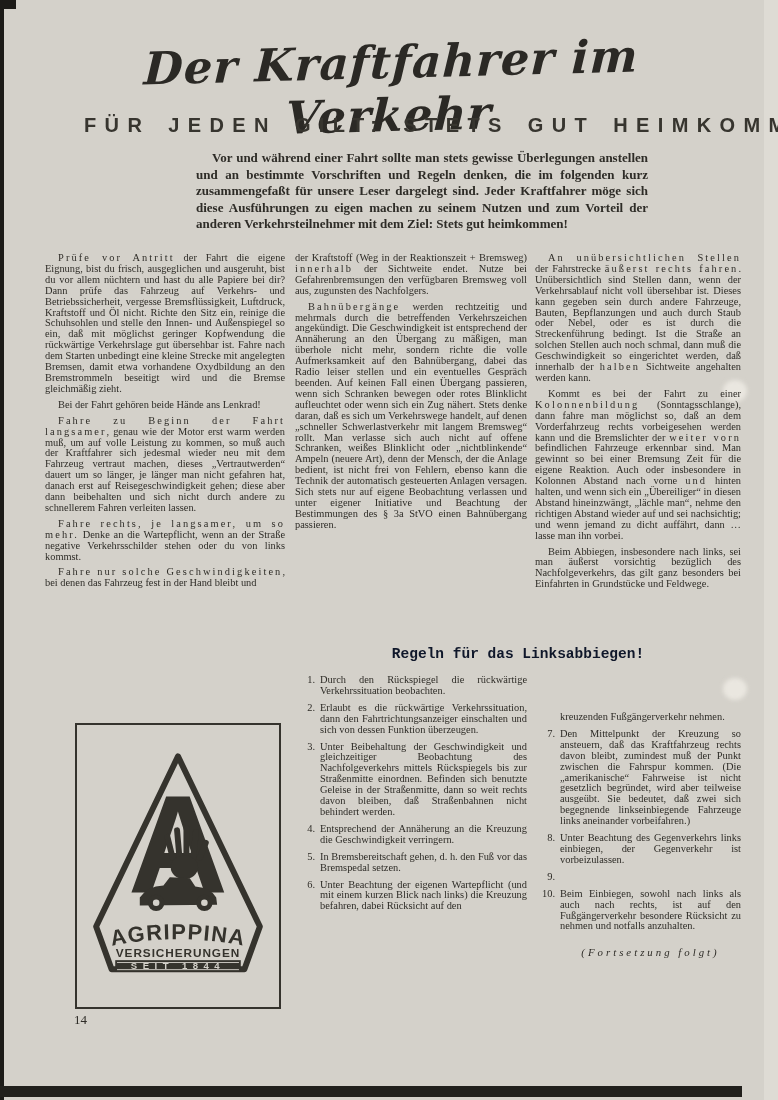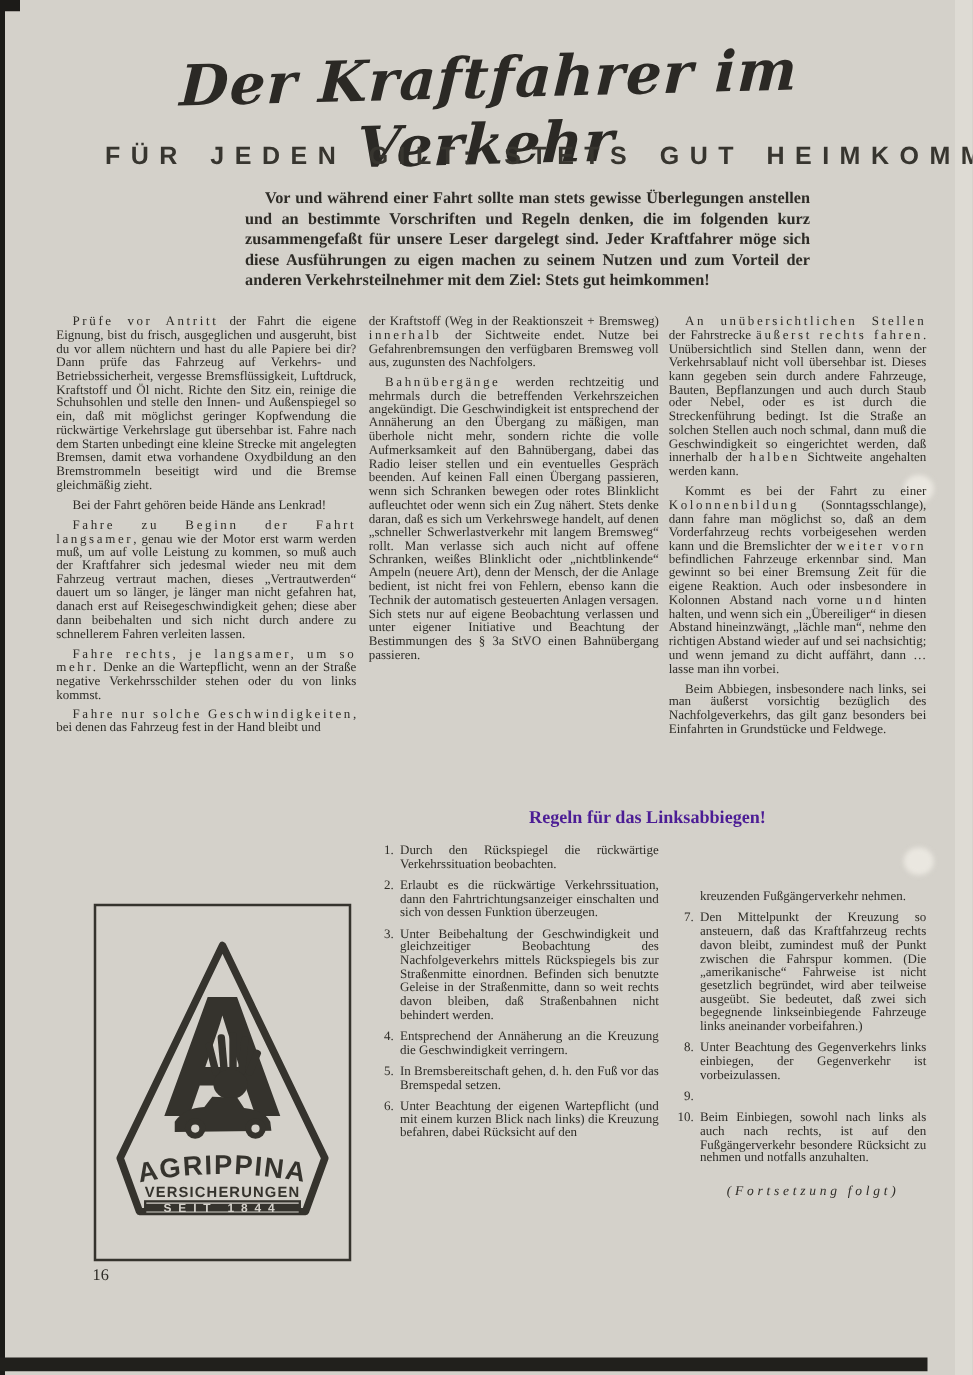--- a/index.html
+++ b/index.html
@@ -47,22 +47,22 @@
   .col-2{width:232px;margin-left:10px;}
   .col-3{width:206px;margin-left:8px;}
   .para{margin:0 0 5px 0;}
   .para.ind{text-indent:13px;}
   .sperr{letter-spacing:2.1px;}
 
   
   .rules{position:absolute;left:295px;top:646px;width:446px;}
   .rules-heading{
     margin:0 0 13px 0;text-align:center;
-    font-family:Liberation Serif, serif;font-weight:bold;font-size:14.5px;
-    color:#4c1d95;
+    font-family:Liberation Mono, monospace;font-weight:bold;font-size:14.5px;
+    color:#0f172a;
   }
   .rules-cols{display:flex;}
   .rules-left{width:232px;}
   .rules-right{width:206px;margin-left:8px;margin-top:37px;}
   ol.rule-list{list-style:none;margin:0;padding:0;font-size:10.4px;line-height:10.9px;}
   ol.rule-list li{display:flex;margin:0 0 6px 0;}
   ol.rule-list .num{flex:none;width:20px;text-align:right;padding-right:5px;}
   ol.rule-list .txt{flex:1;text-align:justify;}
   .rules-cont{margin:0 0 6px 25px;font-size:10.4px;line-height:10.9px;text-align:justify;}
   .fortsetzung{
@@ -205,14 +205,14 @@
 
       <g>
         <rect x="31" y="231" width="138" height="13" fill="#35332d"></rect>
         <line x1="33" y1="233.6" x2="167" y2="233.6" stroke="#d4d1ca" stroke-width="1"></line>
         <line x1="33" y1="241.4" x2="167" y2="241.4" stroke="#d4d1ca" stroke-width="1"></line>
         <text x="100" y="241" text-anchor="middle" font-family="Liberation Sans, sans-serif" font-weight="bold" font-size="10.5" letter-spacing="6" fill="#d4d1ca">SEIT 1844</text>
       </g>
     </svg>
   </aside>
 
-  <div class="page-number">16</div>
+  <div class="page-number">14</div>
 </div>
 
 </body></html>

